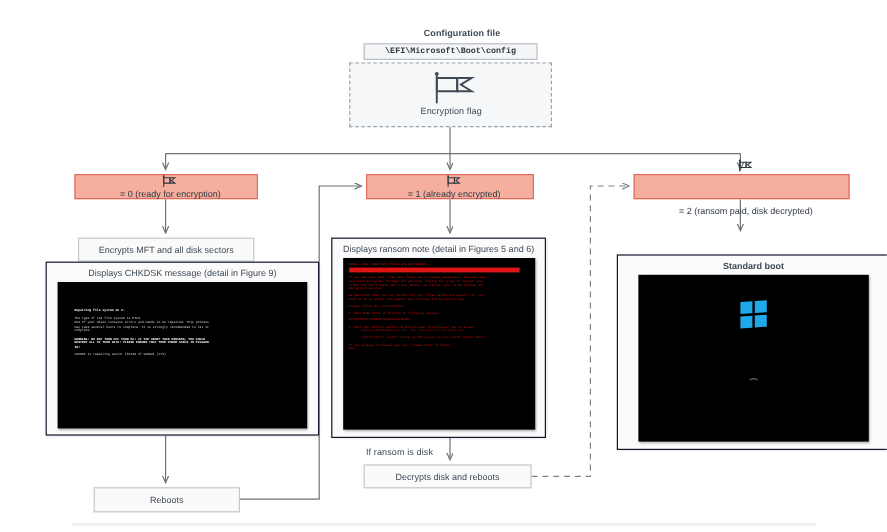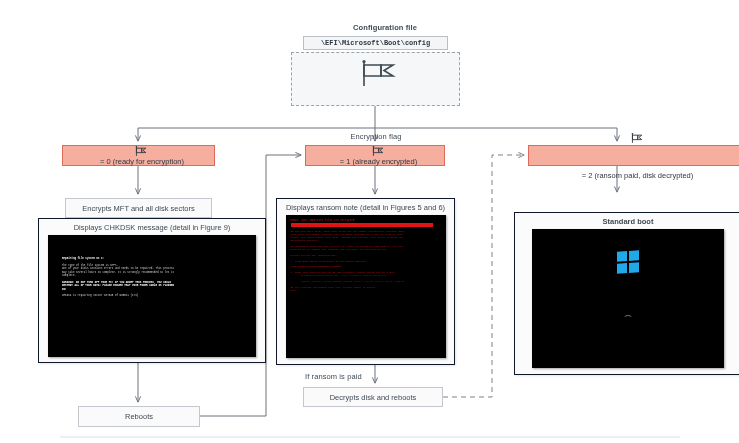--- a/index.html
+++ b/index.html
@@ -23,32 +23,32 @@
     left:303px;top:36px;width:145px;height:14px;
     border:1px solid #b9bfc6;background:#f4f5f6;
     font-family:"Liberation Mono","DejaVu Sans Mono",monospace;
     font-size:7px;font-weight:700;color:#2f3841;
   }
   #cfg-dashed{
     left:291px;top:52px;width:169px;height:54px;
     border:1px dashed #9aa2ab;background:#f6f7f8;
   }
   #cfg-flagwrap{left:352px;top:57px;width:48px;height:30px;}
-  #cfg-flaglabel{left:330px;top:88px;width:92px;font-size:7.5px;color:#3f4a56;margin-top:44px;}
+  #cfg-flaglabel{left:330px;top:88px;width:92px;font-size:7.5px;color:#3f4a56;}
 
   
   .state{
     height:21px;border:1px solid #e06a5a;background:#f6ae9f;
     display:flex;align-items:center;justify-content:center;
     font-size:7.5px;color:#2f3841;padding-left:4px;flex-direction:column;
   }
   .state .txt{margin-left:3px;}
   #state0{left:62px;top:145px;width:153px;}
   #state1{left:305px;top:145px;width:140px;text-align:right;}
-  #state2{left:528px;top:145px;width:212px;gap:27px;}
+  #state2{left:528px;top:145px;width:180px;gap:27px;}
 
   
   .pbox{
     border:1px solid #c3c8ce;background:#fafafa;
     display:flex;align-items:center;justify-content:center;
     font-size:7.5px;color:#3f4a56;
   }
   #encrypts{left:65px;top:198px;width:147px;height:20px;}
   #reboots{left:78px;top:406px;width:122px;height:21px;}
   #decrypts{left:303px;top:387px;width:140px;height:20px;}
@@ -205,21 +205,21 @@
         <path d="M9.5,3.5 L14.5,3.5 L11,6.2 L14.5,9 L9.5,9 Z" stroke="#2f3841" stroke-width="1.1" fill="none"></path>
       </svg>
     </span>
     <span class="txt">= 2 (ransom paid, disk decrypted)</span>
   </div>
 
   <div class="abs pbox" id="encrypts">Encrypts MFT and all disk sectors</div>
 
   <div class="abs pbox" id="reboots">Reboots</div>
 
-  <div class="abs lbl" id="ransom-paid-label">If ransom is paid</div>
+  <div class="abs lbl" id="ransom-paid-label">If ransom is disk</div>
 
   <div class="abs pbox" id="decrypts">Decrypts disk and reboots</div>
 
   <div class="abs panel" id="p-chkdsk">
     <div class="panel-title">Displays CHKDSK message (detail in Figure 9)</div>
     <div class="shot">
       <div class="ck" id="ck-text"><div><b>Repairing file system on C:</b></div><div class="sp"></div><div>The type of the file system is NTFS.</div><div>One of your disks contains errors and needs to be repaired. This process</div><div>may take several hours to complete. It is strongly recommended to let it</div><div>complete.</div><div class="sp"></div><div><b>WARNING: DO NOT TURN OFF YOUR PC! IF YOU ABORT THIS PROCESS, YOU COULD</b></div><div><b>DESTROY ALL OF YOUR DATA! PLEASE ENSURE THAT YOUR POWER CABLE IS PLUGGED</b></div><div><b>IN!</b></div><div class="sp"></div><div>CHKDSK is repairing sector 157648 of 905021 (17%)</div></div>
     </div>
   </div>
 

